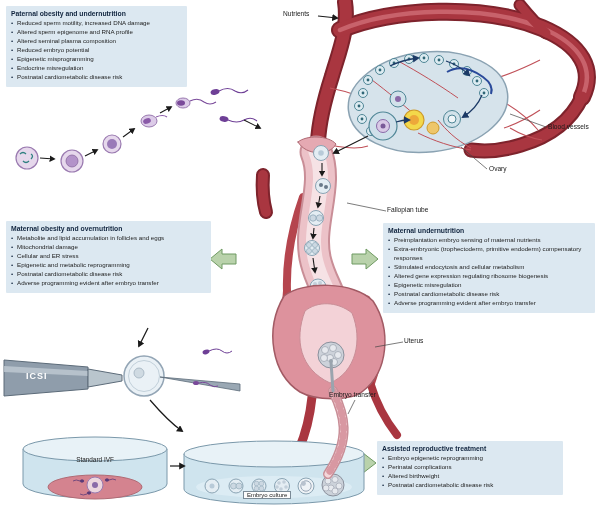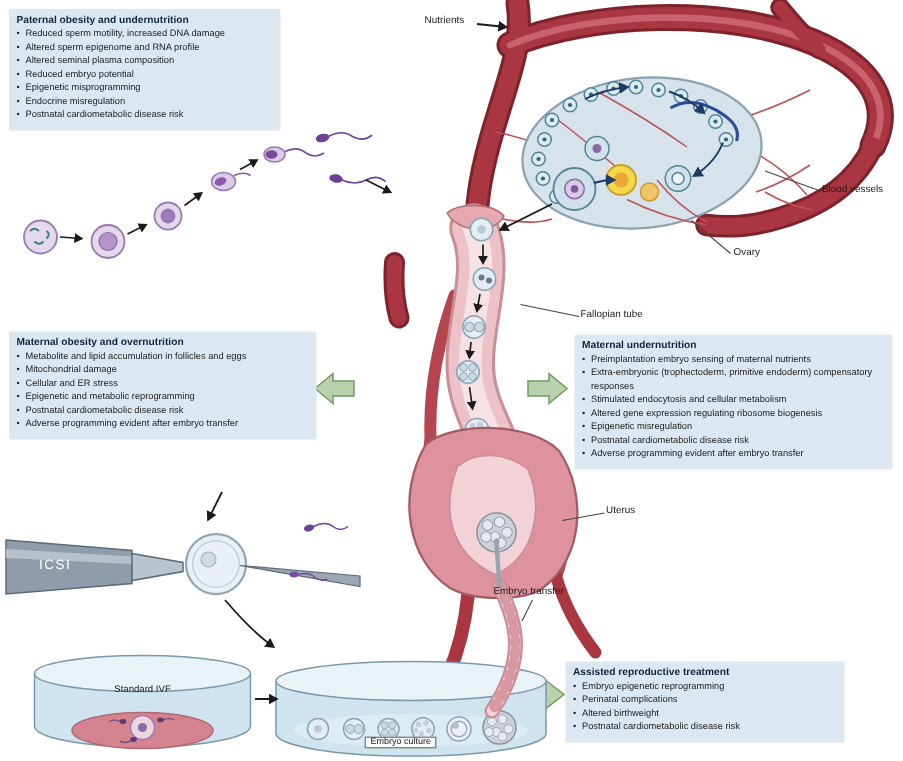--- a/index.html
+++ b/index.html
@@ -6,21 +6,21 @@
   html,body{background:#fff}
   body{font-family:"Liberation Sans",sans-serif}
   #stage{position:relative;width:602px;height:507px;background:#ffffff;overflow:hidden}
   #art{position:absolute;left:0;top:0;z-index:1}
   .infobox{position:absolute;background:#dce8f1;padding:4px 5px 5px 5px;z-index:2;border-radius:1px}
   .infobox .title{font-size:6.8px;font-weight:bold;color:#10243e;margin-bottom:2px}
   .infobox ul{list-style:none}
   .infobox li{font-size:6.2px;color:#1c1c1c;line-height:1.45;padding-left:6px;position:relative}
   .infobox li::before{content:"\2022";position:absolute;left:0;top:0;color:#10243e}
   .lbl{position:absolute;font-size:6.6px;color:#1a1a1a;z-index:3;white-space:nowrap}
-  #icsi-label{position:absolute;left:26px;top:371px;z-index:3;color:#ffffff;font-weight:normal;font-size:9px;letter-spacing:1px}
+  #icsi-label{position:absolute;left:26px;top:371px;z-index:3;color:#ffffff;font-weight:bold;font-size:9px;letter-spacing:1px}
   #standard-ivf-label{position:absolute;left:53px;top:456px;width:84px;text-align:center;z-index:3;font-size:6.4px;color:#1a1a1a}
   #embryo-culture-tag{position:absolute;left:243px;top:491px;z-index:3;background:#fdfdfd;border:1px solid #7a8a96;padding:0 3px;font-size:6px;color:#1a1a1a;white-space:nowrap}
   #watermark{position:absolute;left:50px;top:227px;z-index:6;font-size:39px;font-weight:bold;letter-spacing:1px;color:rgba(255,255,255,0.93);white-space:nowrap}
 </style>
 </head>
 <body>
 
 <div id="stage">
 
   <svg id="art" width="602" height="507" viewBox="0 0 602 507">

